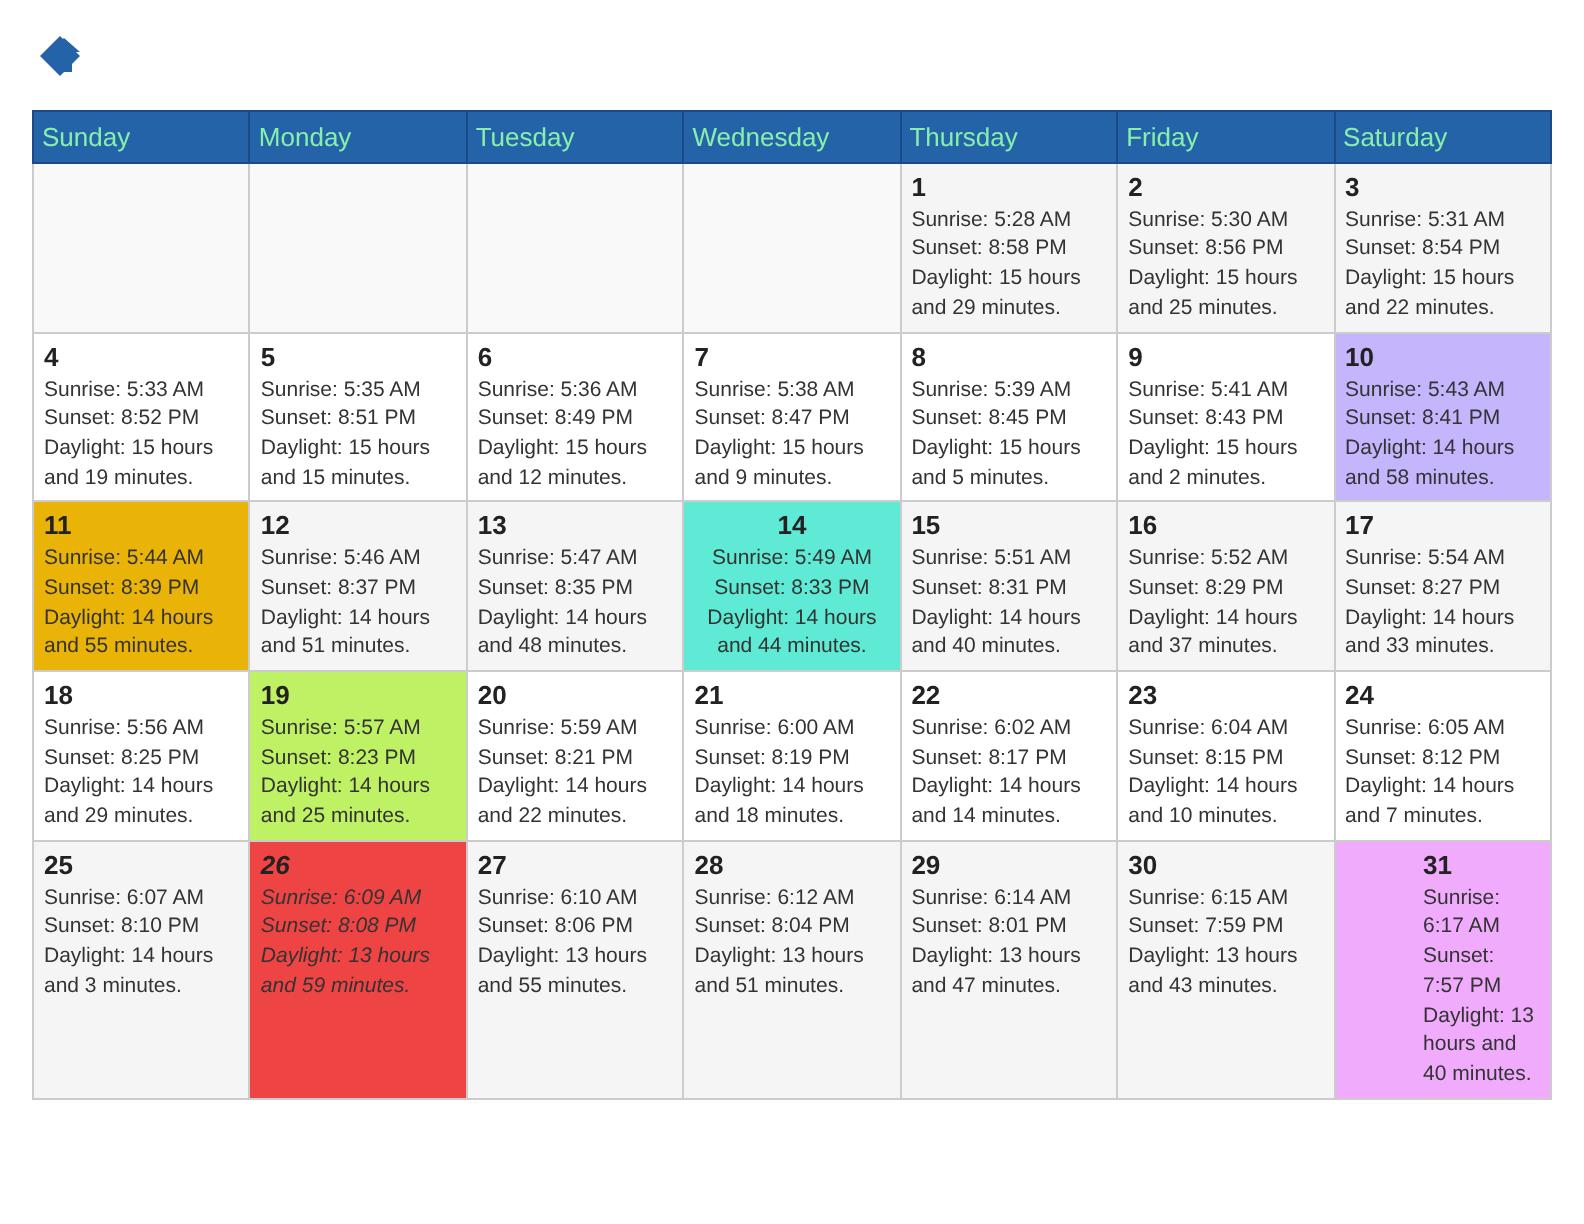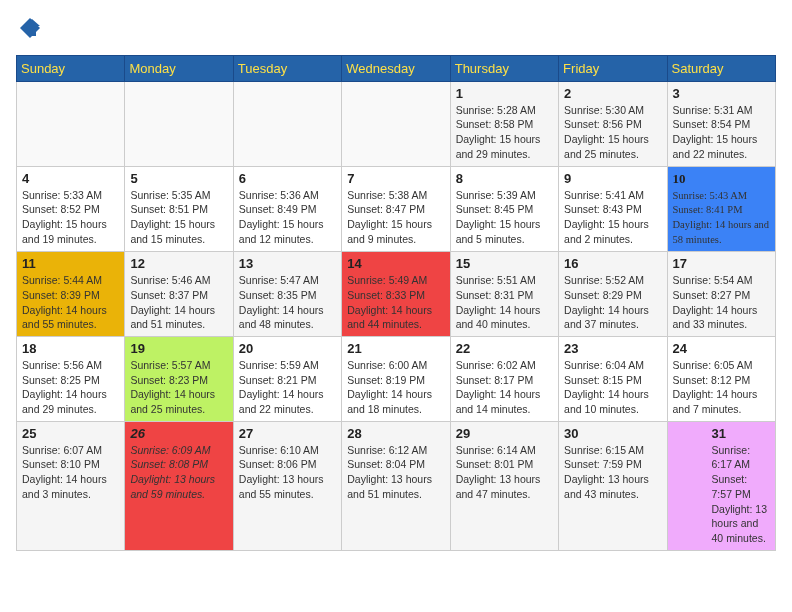--- a/index.html
+++ b/index.html
@@ -45,21 +45,21 @@
       color: #444;
       font-weight: bold;
     }
     .calendar {
       width: 100%;
       border-collapse: collapse;
       font-size: 11px;
     }
     .calendar th {
       background: #2563a8;
-      color: #fde047;
+      color: #86efac;
       padding: 5px 4px;
       text-align: left;
       font-size: 13px;
       font-weight: normal;
       border: 1px solid #1a4a8a;
     }
     .calendar td {
       border: 1px solid #ccc;
       vertical-align: top;
       padding: 4px 5px;
@@ -189,21 +189,21 @@
 Daylight: 15 hours
 and 5 minutes.</div>
         </td>
         <td style="background: rgb(255, 255, 255);">
           <span class="day-number">9</span>
           <div class="day-info">Sunrise: 5:41 AM
 Sunset: 8:43 PM
 Daylight: 15 hours
 and 2 minutes.</div>
         </td>
-        <td style="background: #3b82f6; font-family: Liberation Serif, serif;">
+        <td style="background: #c4b5fd;">
           <span class="day-number">10</span>
           <div class="day-info">Sunrise: 5:43 AM
 Sunset: 8:41 PM
 Daylight: 14 hours
 and 58 minutes.</div>
         </td>
       </tr>
       <tr>
         <td style="background: #eab308;">
           <span class="day-number">11</span>
@@ -219,21 +219,21 @@
 Daylight: 14 hours
 and 51 minutes.</div>
         </td>
         <td style="background: rgb(245, 245, 245); margin-left: 28px;">
           <span class="day-number">13</span>
           <div class="day-info">Sunrise: 5:47 AM
 Sunset: 8:35 PM
 Daylight: 14 hours
 and 48 minutes.</div>
         </td>
-        <td style="background: #ef4444;">
+        <td style="background: #5eead4; text-align: center;">
           <span class="day-number">14</span>
           <div class="day-info">Sunrise: 5:49 AM
 Sunset: 8:33 PM
 Daylight: 14 hours
 and 44 minutes.</div>
         </td>
         <td style="background: rgb(245, 245, 245);">
           <span class="day-number">15</span>
           <div class="day-info">Sunrise: 5:51 AM
 Sunset: 8:31 PM

